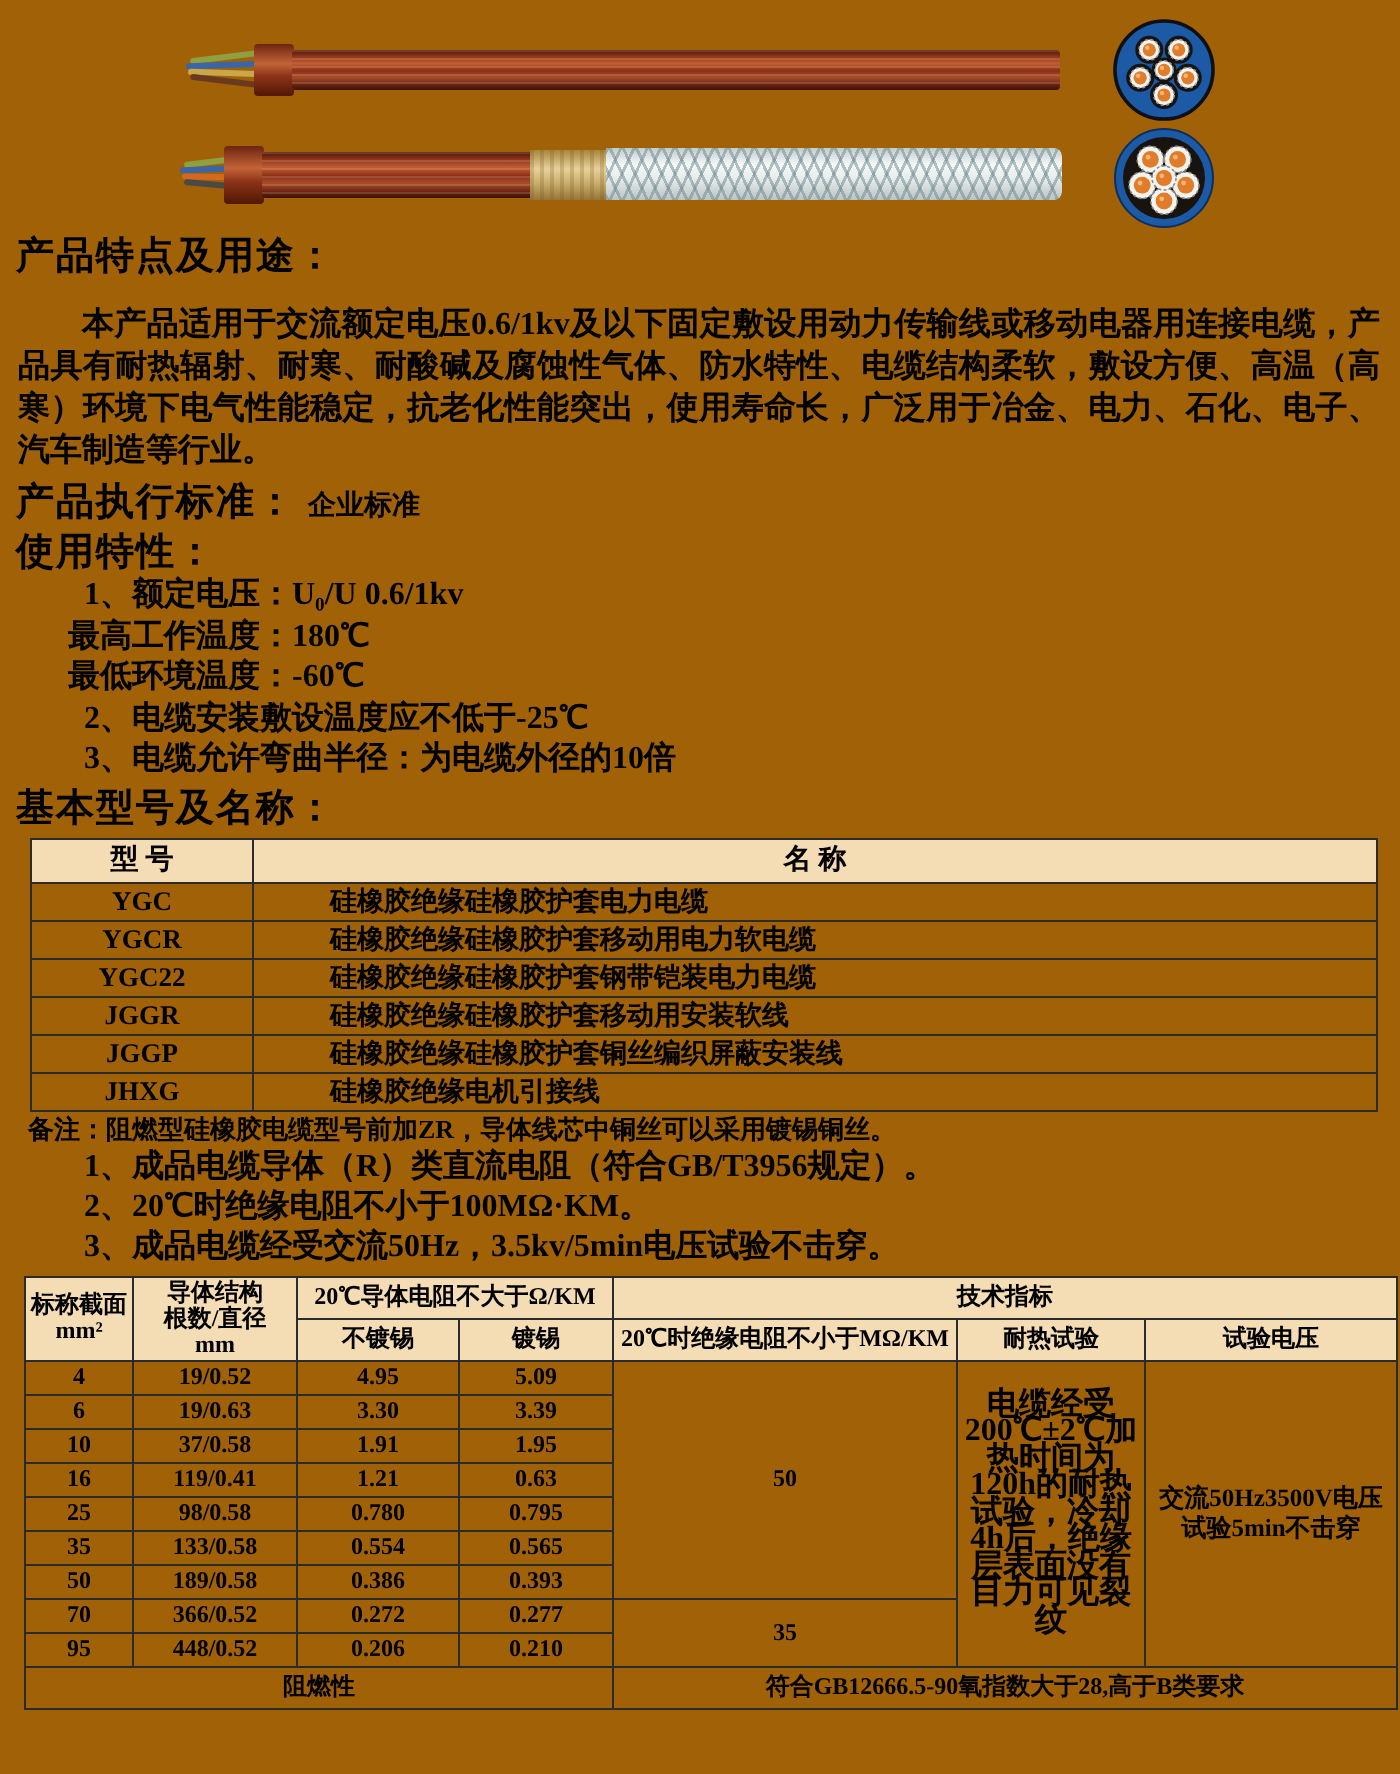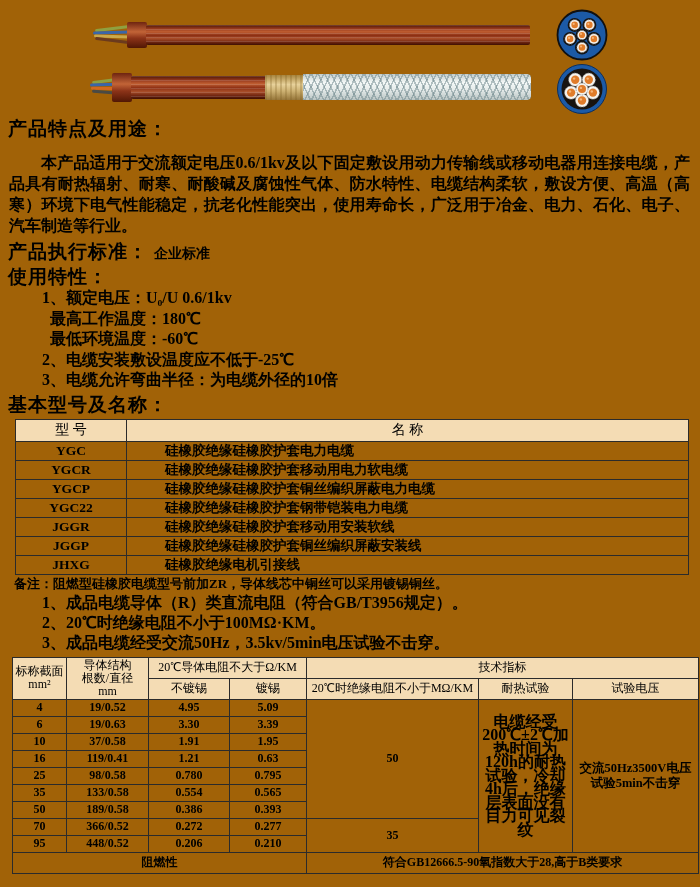--- a/index.html
+++ b/index.html
@@ -36,27 +36,27 @@
   .cs{position:absolute;}
   
   h2{font-family:"Liberation Sans", sans-serif;font-weight:900;font-size:19px;line-height:23px;
      padding-left:8px;letter-spacing:1px;}
   .mt3{margin-top:3px;} .mt2{margin-top:2px;}
   .body-par{font-weight:bold;font-size:16px;line-height:21px;text-indent:2em;
      padding:0 10px 0 9px;text-align:justify;margin-top:12px;}
   .std-line{margin-top:4px;display:flex;align-items:baseline;}
   .std-line .val{font-weight:bold;font-size:14px;padding-left:6px;}
   .li{font-weight:bold;font-size:16px;line-height:20.5px;padding-left:42px;}
-  .li.sub{padding-left:50px;}
+  .li.sub{padding-left:34px;}
   .tli{font-weight:bold;font-size:16px;line-height:20px;padding-left:42px;}
   .note{font-weight:bold;font-size:13px;line-height:18px;padding-left:14px;}
   
   table{border-collapse:collapse;table-layout:fixed;}
   th,td{border:1px solid var(--border,#2b2b2b);}
-  th{background:var(--table-header-bg,#f4dcb4);font-weight:normal;margin-top:23px;}
+  th{background:var(--table-header-bg,#f4dcb4);font-weight:bold;margin-top:23px;}
   .models{width:674px;margin:3px 0 0 15px;font-size:13.5px;}
   .models th{height:22px;font-size:14px;}
   .models td{height:18px;font-weight:bold;}
   .models .code{text-align:center;}
   .models .name{padding-left:38px;}
   .spec{width:686px;margin:4px 0 0 12px;font-size:12px;text-align:center;}
   .spec th{font-size:12px;line-height:13px;white-space:pre-line;padding:1px 0;height:20px;}
   .spec td{font-weight:bold;height:17px;line-height:15px;vertical-align:middle;}
   .spec td.heat{ text-align:center;padding:0 3px;line-height:13.5px;font-size:16px;}
   .spec td.volt{line-height:15px;font-size:12.5px;padding:0 2px;}
@@ -201,24 +201,20 @@
     <tbody>
       <tr>
           <td class="code">YGC</td>
           <td class="name">硅橡胶绝缘硅橡胶护套电力电缆</td>
         </tr>
       <tr>
           <td class="code">YGCR</td>
           <td class="name">硅橡胶绝缘硅橡胶护套移动用电力软电缆</td>
         </tr>
       <tr>
-          <td class="code">YGCP</td>
-          <td class="name">硅橡胶绝缘硅橡胶护套铜丝编织屏蔽电力电缆</td>
-        </tr>
-      <tr>
           <td class="code">YGC22</td>
           <td class="name">硅橡胶绝缘硅橡胶护套钢带铠装电力电缆</td>
         </tr>
       <tr>
           <td class="code">JGGR</td>
           <td class="name">硅橡胶绝缘硅橡胶护套移动用安装软线</td>
         </tr>
       <tr>
           <td class="code">JGGP</td>
           <td class="name">硅橡胶绝缘硅橡胶护套铜丝编织屏蔽安装线</td>

